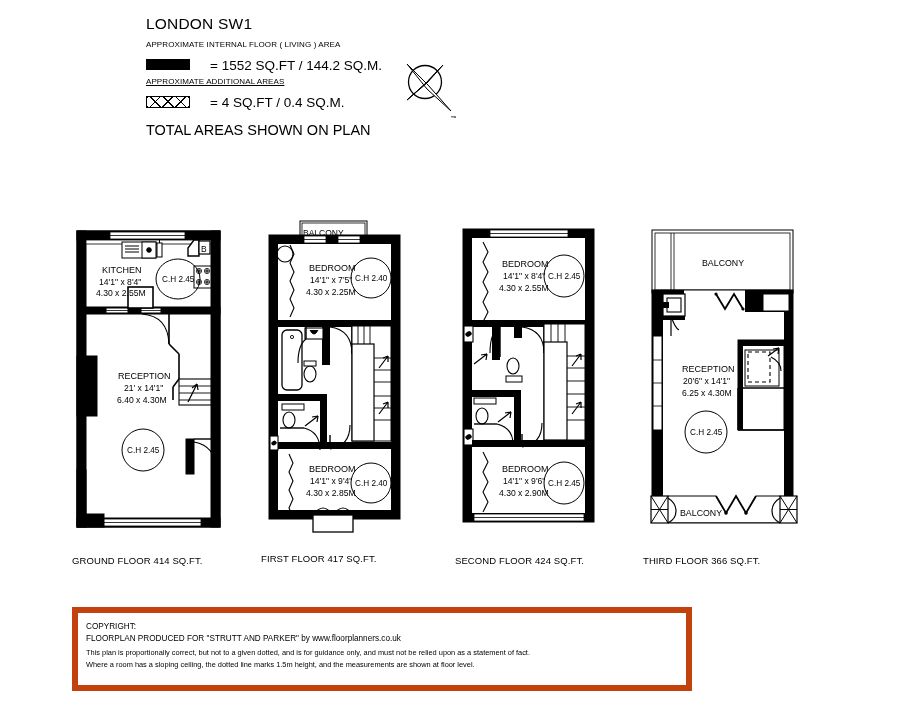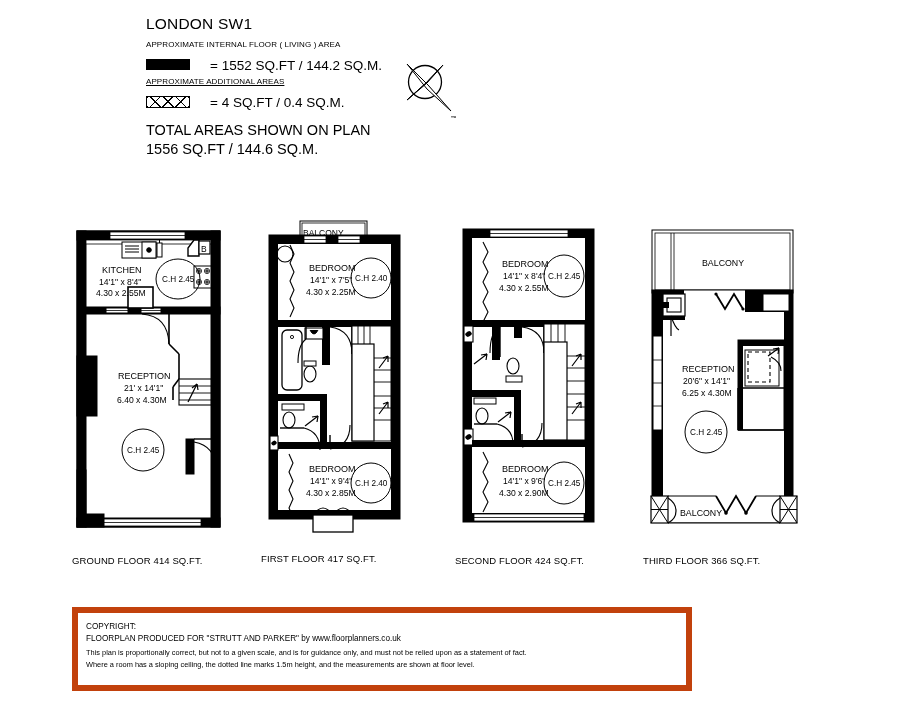--- a/index.html
+++ b/index.html
@@ -54,21 +54,20 @@
     <div class="legend-val">= 1552 SQ.FT / 144.2 SQ.M.</div>
   </div>
 
   <div class="legend-cap" style="margin-top:2px;text-decoration:underline;">APPROXIMATE ADDITIONAL AREAS</div>
   <div class="legend-row">
     <div class="sw-hatch"></div>
     <div class="legend-val">= 4 SQ.FT / 0.4 SQ.M.</div>
   </div>
 
   <div class="total-line">TOTAL AREAS SHOWN ON PLAN</div>
-  <div class="total-val">1556 SQ.FT / 144.6 SQ.M.</div>
 </div>
 
 <div class="abs" id="compass">
   <svg width="62" height="62" viewBox="0 0 62 62">
     <circle cx="27" cy="26" r="16.5" fill="none" stroke="#000" stroke-width="1.3"></circle>
 
     <path d="M9 8 L30 29 L53 55 L31 31 Z" fill="#000"></path>
     <path d="M53 55 L30 29 L9 8 L29 33 Z" fill="#ffffff" stroke="#000" stroke-width="1"></path>
 
     <path d="M45 9 L28 27 L9 44 L27 28 Z" fill="#000"></path>
@@ -414,15 +413,15 @@
   <text x="52" y="211" font-size="8.2" font-family="Liberation Sans, sans-serif">C.H 2.45</text>
   <text x="42" y="292" font-size="8.8" font-family="Liberation Sans, sans-serif">BALCONY</text>
 </svg>
 </div>
 <div class="floor-cap" style="left:643px;top:555px;">THIRD FLOOR 366 SQ.FT.</div>
 
 <div class="abs" id="footer">
   <div class="pad"></div>
   <div class="fbig">COPYRIGHT:</div>
   <div class="fbig">FLOORPLAN PRODUCED FOR "STRUTT AND PARKER" by www.floorplanners.co.uk</div>
-  <div class="fsm" style="margin-top:3px;">This plan is proportionally correct, but not to a given scale, and is for guidance only, and must not be relied upon as a statement of fact.</div>
+  <div class="fsm" style="margin-top:3px;">This plan is proportionally correct, but not to a given dotted, and is for guidance only, and must not be relied upon as a statement of fact.</div>
   <div class="fsm">Where a room has a sloping ceiling, the dotted line marks 1.5m height, and the measurements are shown at floor level.</div>
 </div>
 
 </body></html>

